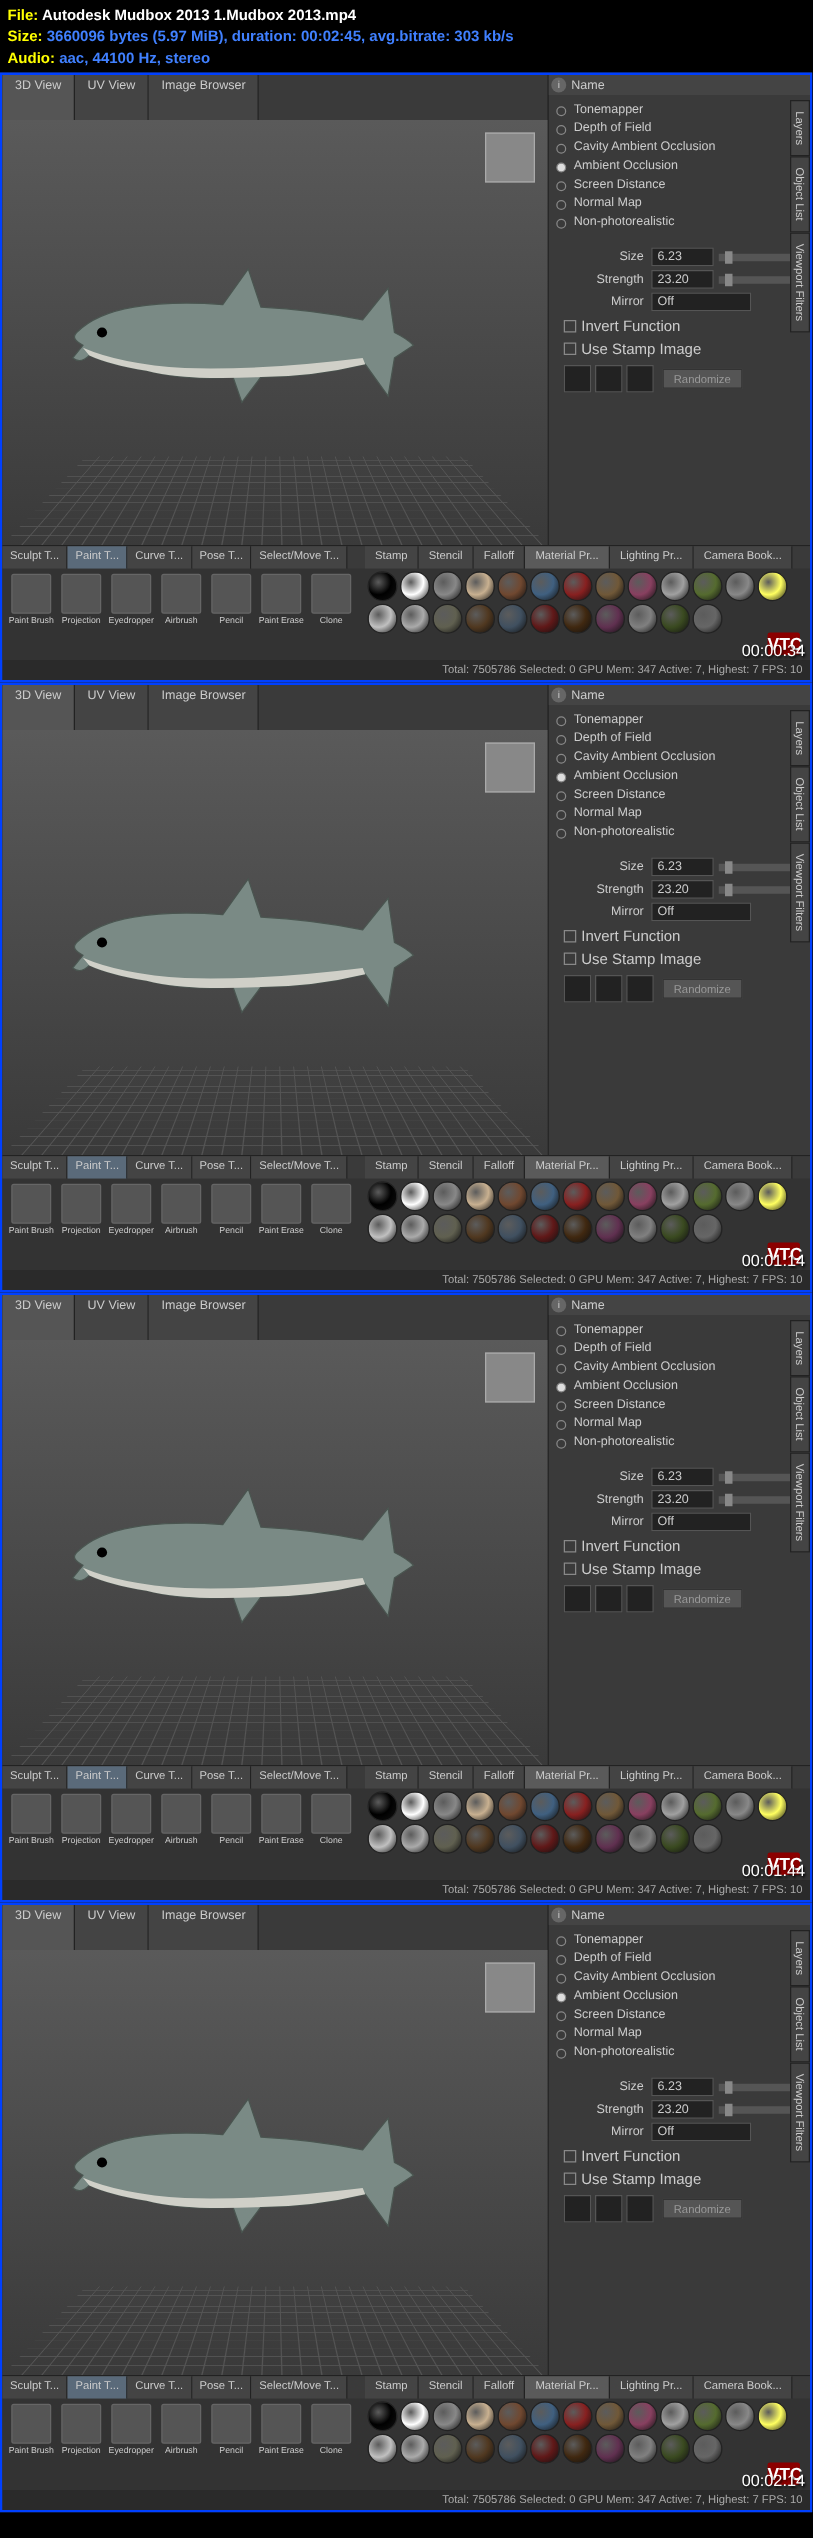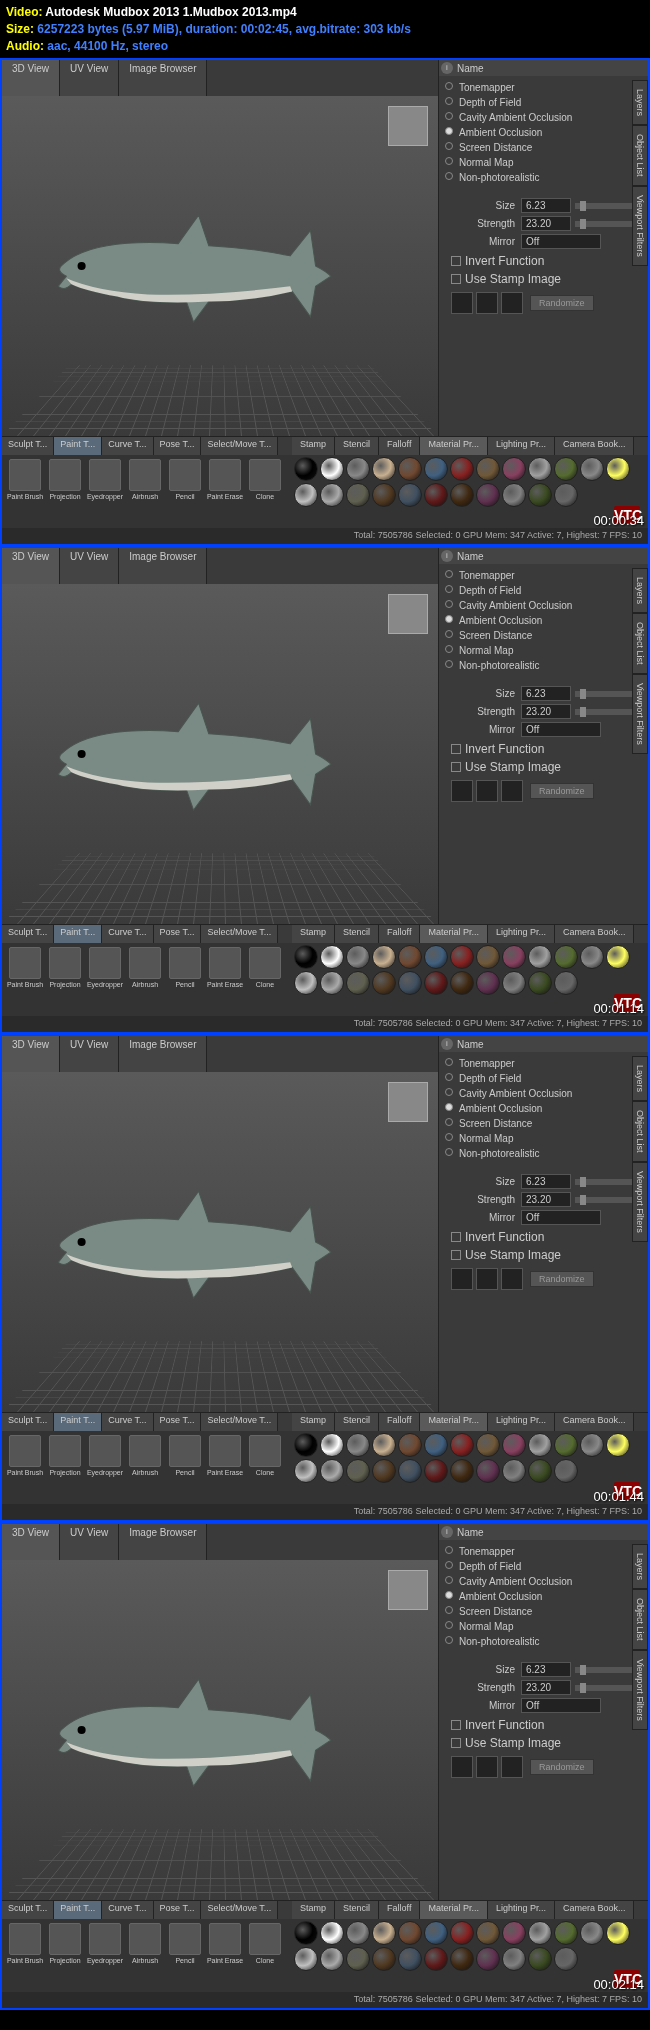--- a/index.html
+++ b/index.html
@@ -18,21 +18,21 @@
 .viewport{flex:1;background:linear-gradient(#5a5a5a,#3a3a3a);position:relative;overflow:hidden}
 .grid{position:absolute;bottom:0;left:0;right:0;height:60%;background-image:repeating-linear-gradient(0deg,transparent,transparent 15px,#555 15px,#555 16px),repeating-linear-gradient(90deg,transparent,transparent 15px,#555 15px,#555 16px);transform:perspective(400px) rotateX(60deg);transform-origin:bottom}
 .shark{position:absolute;left:10%;top:25%;width:70%;height:50%}
 .cube-gizmo{position:absolute;top:10px;right:10px;width:40px;height:40px;background:#888;border:1px solid #aaa}
 .right-panel{width:210px;background:#3a3a3a;display:flex;flex-direction:column;border-left:1px solid #222}
 .side-tabs{position:absolute;right:0;top:20px;display:flex;flex-direction:column}
 .side-tab{writing-mode:vertical-rl;padding:8px 2px;font-size:9px;color:#ccc;background:#444;border:1px solid #222;cursor:pointer}
 .panel-header{display:flex;align-items:center;padding:2px;background:#444;font-size:10px;color:#ccc}
 .panel-header .info-icon{width:12px;height:12px;border-radius:50%;background:#666;margin-right:4px;text-align:center;font-size:8px;line-height:12px}
 .filter-list{padding:4px 0}
-.filter-item{display:flex;align-items:flex-start;padding:2px 6px;font-size:10px;color:#ccc}
+.filter-item{display:flex;align-items:flex-end;padding:2px 6px;font-size:10px;color:#ccc}
 .filter-item .radio{width:8px;height:8px;border-radius:50%;border:1px solid #888;margin-right:6px}
 .filter-item .radio.on{background:#ddd}
 .props{padding:6px;font-size:10px;color:#ccc}
 .prop-row{display:flex;align-items:center;margin:3px 0}
 .prop-row label{width:70px;text-align:right;margin-right:6px}
 .prop-row .val{background:#222;padding:1px 4px;width:50px;border:1px solid #555}
 .prop-row .slider{flex:1;height:6px;background:#555;margin-left:4px;position:relative}
 .prop-row .slider::after{content:"";position:absolute;left:5px;top:-2px;width:6px;height:10px;background:#888}
 .check-row{display:flex;align-items:center;padding:2px 6px;font-size:12px;color:#ccc}
 .check-row .cb{width:10px;height:10px;border:1px solid #888;margin-right:4px}
@@ -54,22 +54,22 @@
 .swatches{display:flex;flex-wrap:wrap;padding:2px;gap:2px;background:#333;flex:1;align-content:flex-start}
 .swatch{width:24px;height:24px;border-radius:50%;border:1px solid #222}
 .status-bar{height:16px;background:#2a2a2a;font-size:9px;color:#aaa;padding:2px 6px;display:flex;justify-content:flex-end}
 .timestamp{position:absolute;bottom:16px;right:4px;color:#fff;font-size:13px;font-weight:normal;text-shadow:1px 1px 2px #000;z-index:10}
 .vtc{position:absolute;bottom:20px;right:8px;width:26px;height:18px;background:#8b0000;color:#fff;font-size:14px;font-weight:bold;text-align:center;line-height:18px;border-radius:2px}
 </style>
 </head>
 <body>
 
 <div class="header">
-  <div><span class="yellow">Video:</span> <span class="white">Autodesk Mudbox 2013 1.Mudbox 2013.mp4</span></div>
-  <div><span class="yellow">Size:</span> <span class="blue">6257223 bytes (5.97 MiB), duration: 00:02:45, avg.bitrate: 303 kb/s</span></div>
+  <div><span class="yellow">File:</span> <span class="white">Autodesk Mudbox 2013 1.Mudbox 2013.mp4</span></div>
+  <div><span class="yellow">Size:</span> <span class="blue">3660096 bytes (5.97 MiB), duration: 00:02:45, avg.bitrate: 303 kb/s</span></div>
   <div><span class="yellow">Audio:</span> <span class="blue">aac, 44100 Hz, stereo</span></div>
 </div>
 
 <div id="frames">
 <div class="frame">
   <div class="viewport-area">
     <div class="main-view">
       <div class="view-tabs">
             <div class="view-tab active">3D View</div>
             <div class="view-tab">UV View</div>

